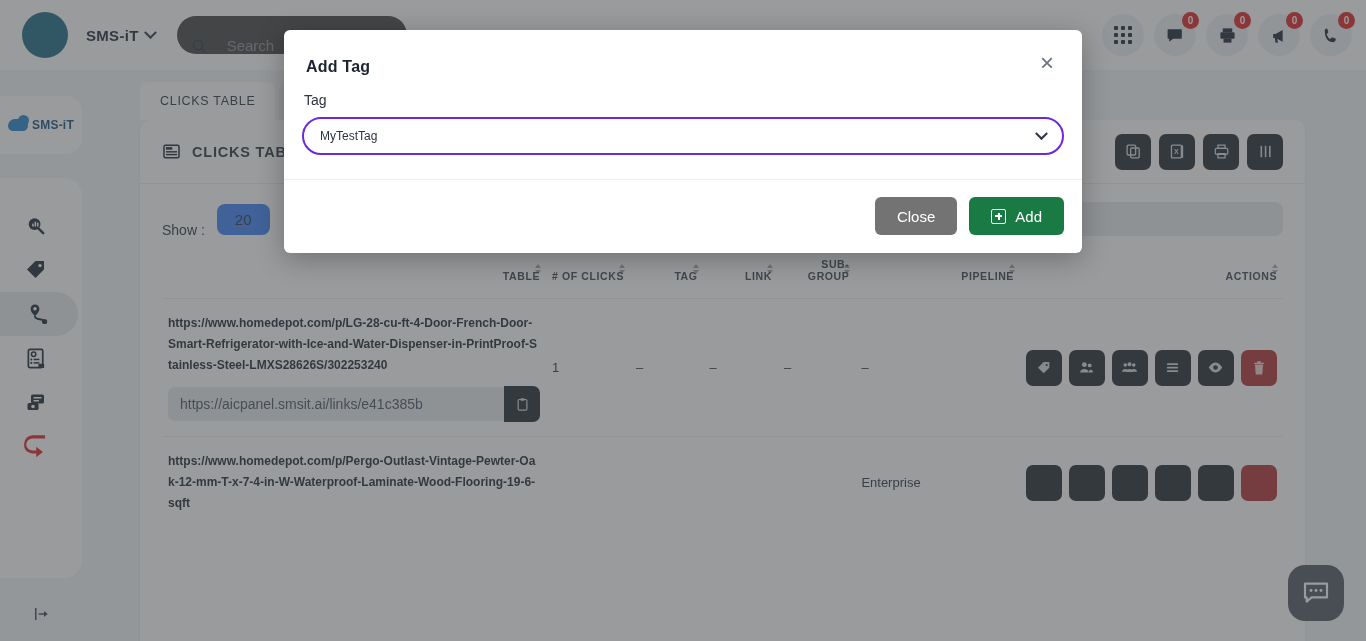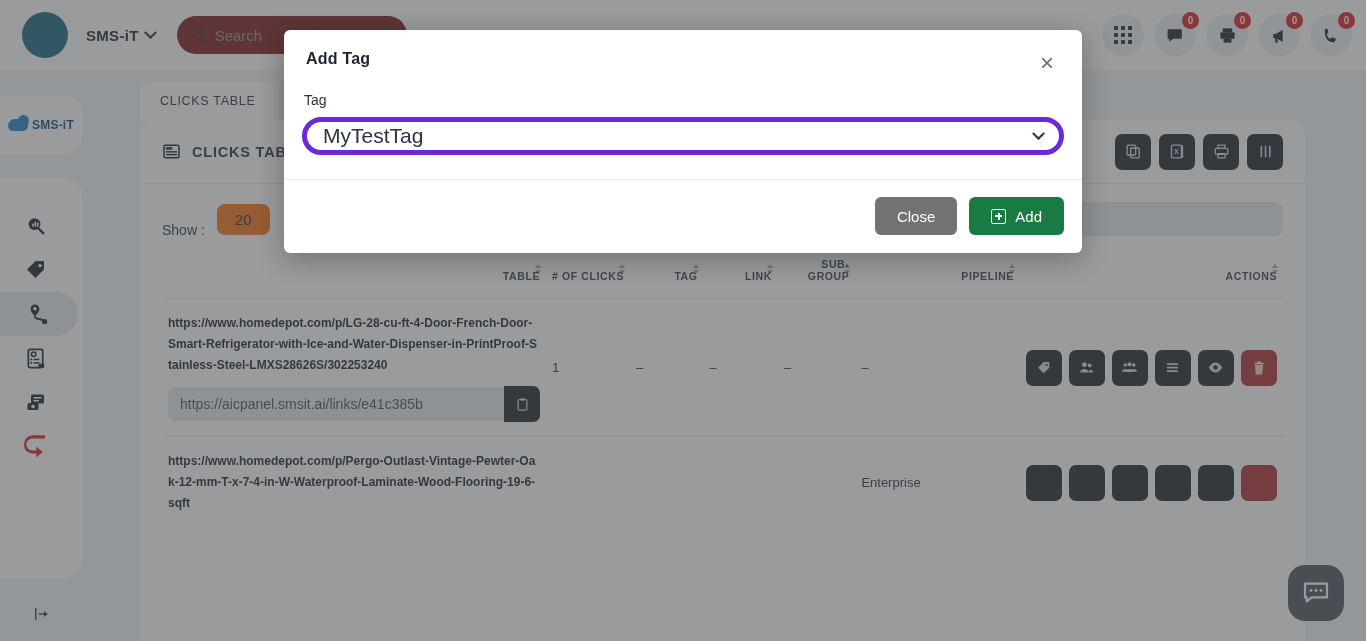--- a/index.html
+++ b/index.html
@@ -23,21 +23,21 @@
   }
   .brand {
     margin-left: 18px; font-weight: bold; font-size: 15px;
     color: #1b2430; letter-spacing: .3px; display: flex; align-items: center; gap: 7px;
   }
   .chev { display: inline-block; width: 9px; height: 9px;
     border-right: 2px solid #2b3440; border-bottom: 2px solid #2b3440;
     transform: rotate(45deg) translate(-2px,-2px); }
   .searchbox {
     margin-left: 22px; width: 230px; height: 38px; border-radius: 19px;
-    background: #7f1d1d; display: flex; align-items: center; padding: 0 14px; gap: 8px;
+    background: #404040; display: flex; align-items: flex-end; padding: 0 14px; gap: 20px;
   }
   .searchbox .ph { color: #8b9099; font-size: 15px; }
   .nav-spacer { flex: 1 1 auto; }
   .icon-btn {
     position: relative; width: 42px; height: 42px; border-radius: 50%;
     background: #f0f1f4; display: flex; align-items: center; justify-content: center;
     margin-left: 10px; flex: 0 0 auto;
   }
   .badge {
     position: absolute; top: -2px; right: -3px; min-width: 17px; height: 17px;
@@ -101,21 +101,21 @@
   .card-tools { margin-left: auto; display: flex; gap: 8px; }
   .tool-btn {
     width: 36px; height: 36px; border-radius: 7px; background: #20262e;
     display: flex; align-items: center; justify-content: center;
   }
   .table-controls {
     display: flex; align-items: center; padding: 16px 22px 10px 22px;
   }
   .show-label { font-size: 14px; color: #2b3440; margin-right: 12px; margin-top: 22px; }
   .show-pill {
-    background: #f97316; border-radius: 8px; padding: 7px 18px;
+    background: #3b82f6; border-radius: 8px; padding: 7px 18px;
     font-size: 15px; color: #2b3440;
   }
   .search-group { margin-left: auto; display: flex; align-items: center; gap: 10px; }
   .search-label { font-size: 14px; color: #2b3440; }
   .search-field { width: 212px; height: 34px; border-radius: 8px; background: #e9ebee; }
 
   table { width: 100%; border-collapse: collapse; }
   thead th {
     font-size: 10.5px; font-weight: bold; letter-spacing: .6px; color: #3c4450;
     text-align: right; padding: 10px 6px 16px 6px; vertical-align: bottom;
@@ -157,34 +157,34 @@
   
   .scrim {
     position: absolute; inset: 0; background: rgba(70,72,76,.55); z-index: 20;
   }
   .modal {
     position: absolute; left: 284px; top: 30px; width: 798px;
     background: #ffffff; border-radius: 6px; z-index: 30;
     box-shadow: 0 6px 28px rgba(0,0,0,.28);
   }
   .modal-head {
-    display: flex; align-items: flex-start; padding: 20px 22px 0 22px;
+    display: flex; align-items: flex-end; padding: 20px 22px 0 22px;
   }
   .modal-title { font-size: 16px; font-weight: bold; color: #1b2430; letter-spacing: .2px; }
   .modal-close {
     margin-left: auto; width: 26px; height: 26px; display: flex;
     align-items: center; justify-content: center; color: #6b7280;
     font-size: 24px; line-height: 1; font-weight: 300; cursor: pointer;
   }
   .modal-body { padding: 16px 18px 0 18px; }
   .field-label { font-size: 14px; color: #2b3440; margin-bottom: 9px; padding-left: 2px; }
   .select {
-    height: 38px; border: 5px solid #6d28d9; border-radius: 19px;
+    height: 38px; border: 2px solid #6d28d9; border-radius: 19px;
     display: flex; align-items: center; padding: 0 16px;
-    font-size: 21px; color: #2b3440; background: #fff;
+    font-size: 12px; color: #2b3440; background: #fff;
   }
   .select .arrow { margin-left: auto; width: 9px; height: 9px;
     border-right: 2px solid #2b3440; border-bottom: 2px solid #2b3440;
     transform: rotate(45deg) translate(-2px,-2px); }
   .modal-foot {
     margin-top: 24px; border-top: 1px solid #eceef1;
     padding: 17px 18px 18px 18px; display: flex; justify-content: flex-end; gap: 12px;
   }
   .btn {
     height: 38px; padding: 0 22px; border-radius: 6px; border: none;

